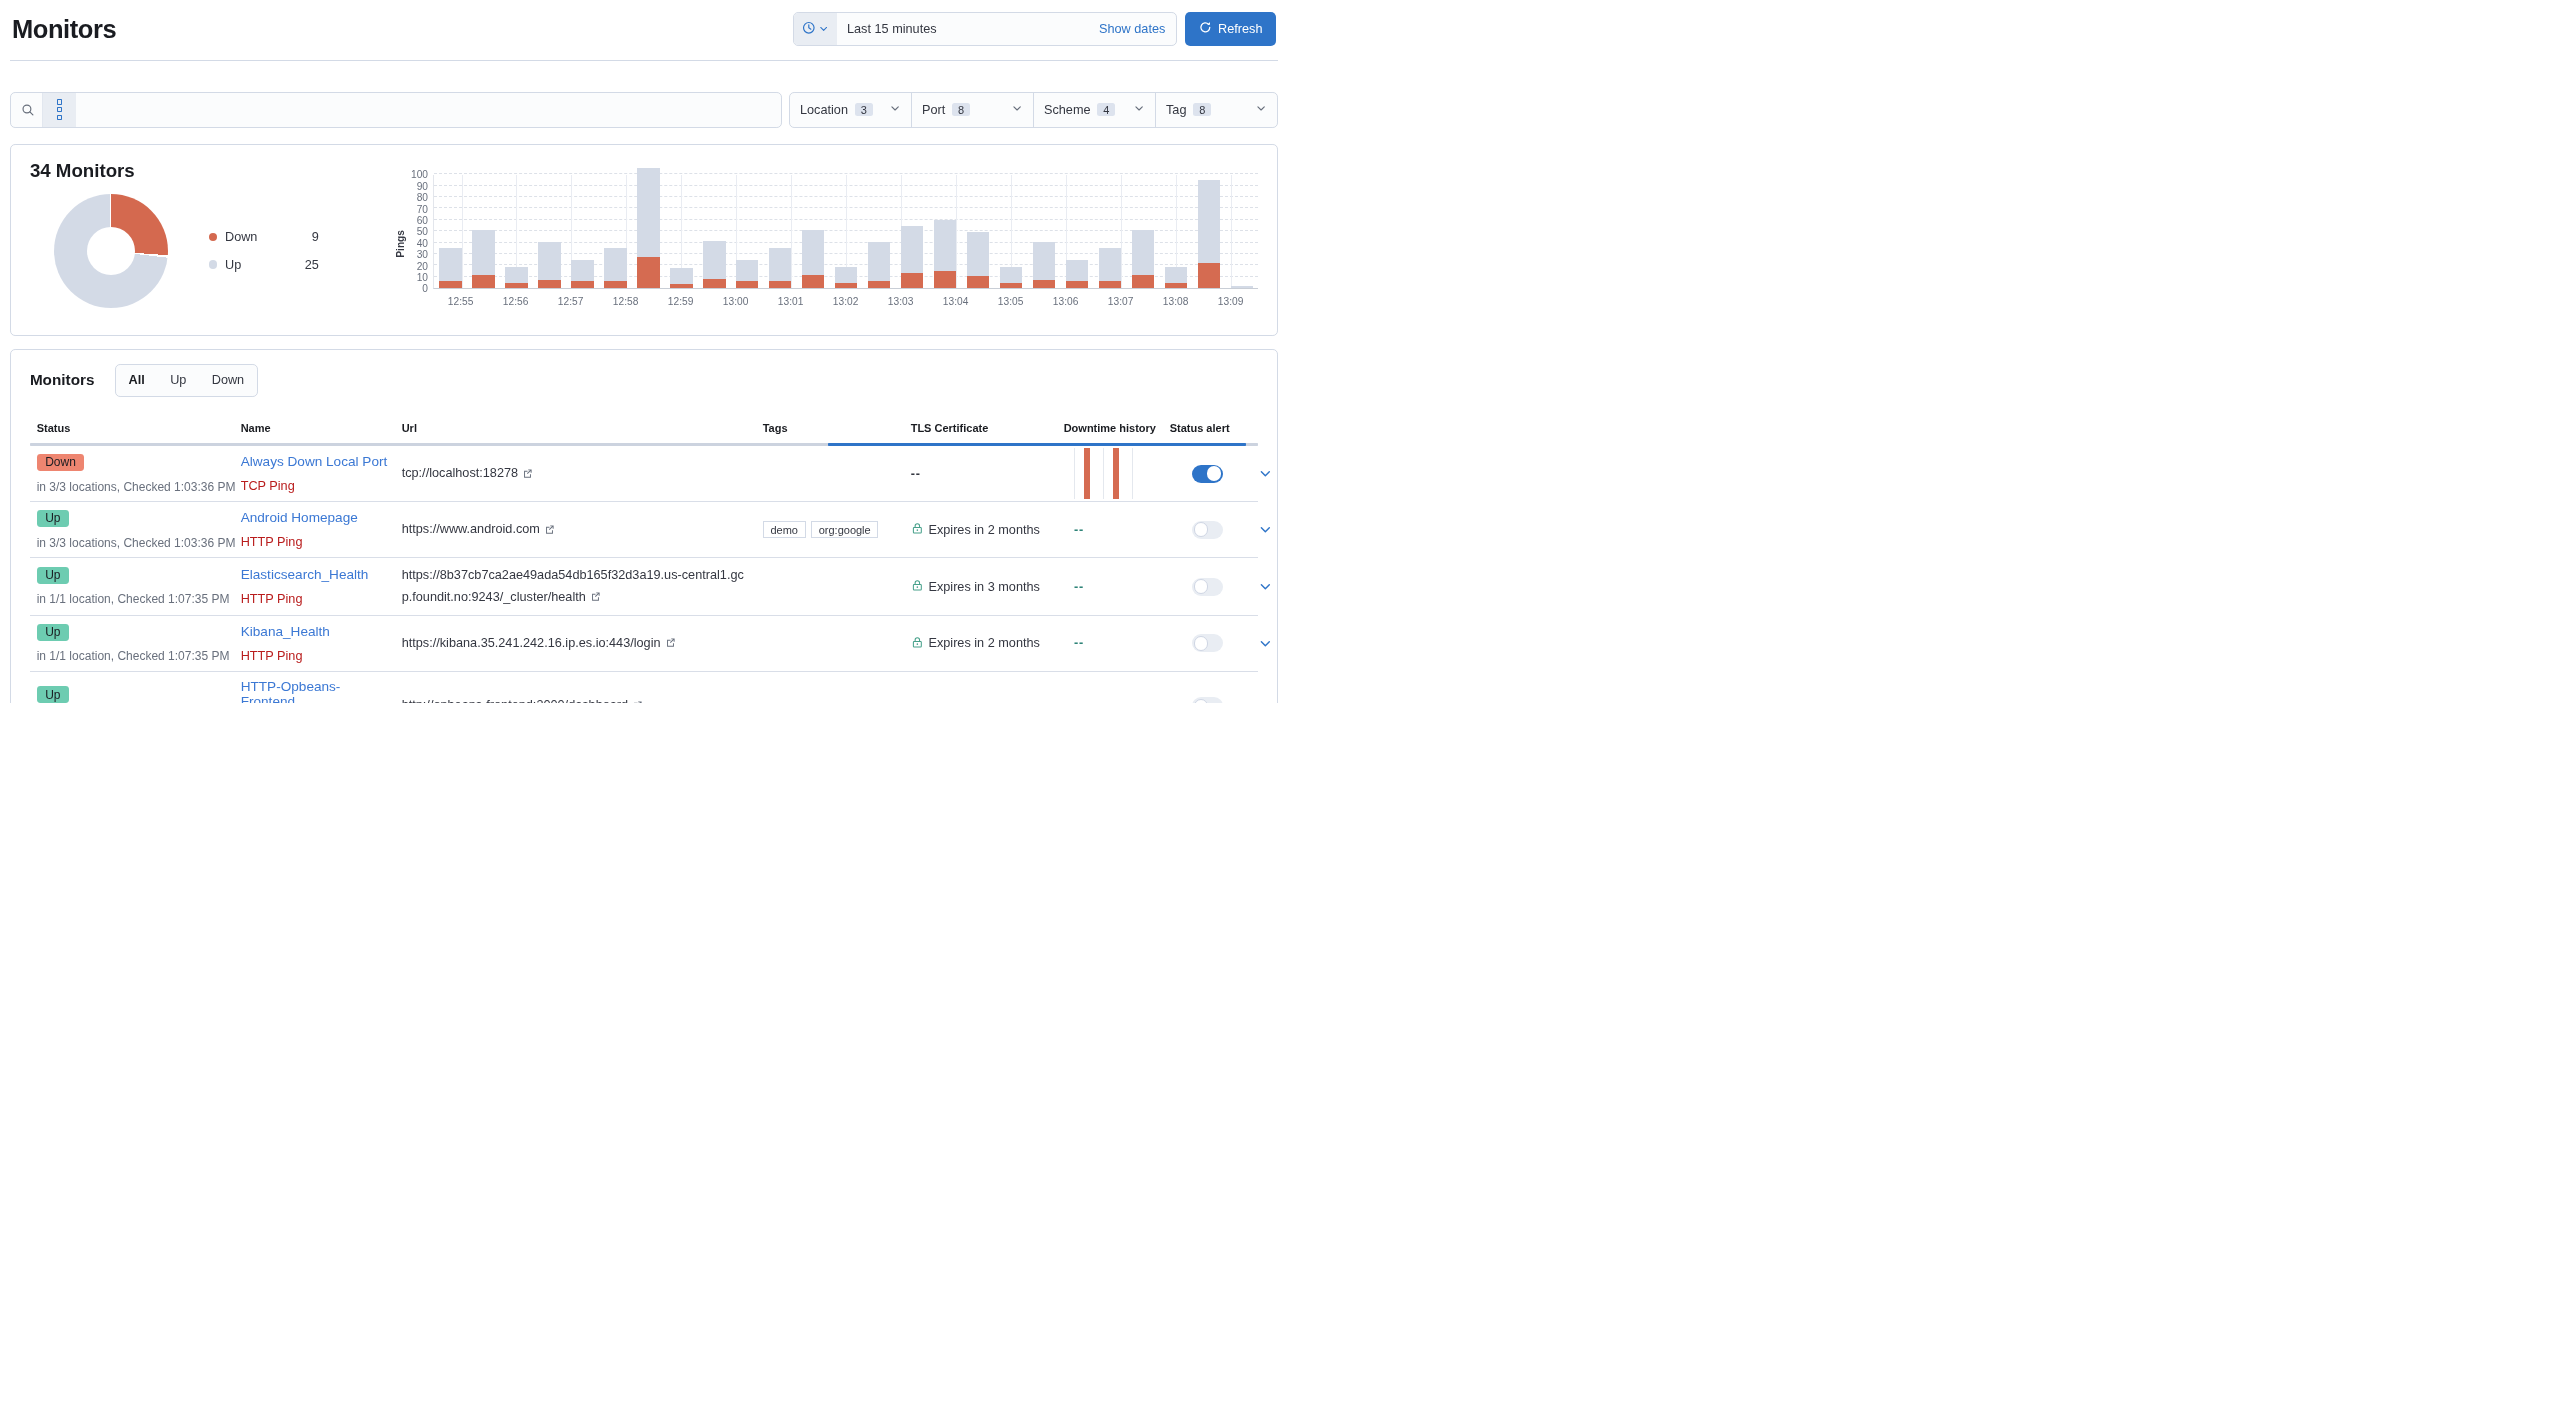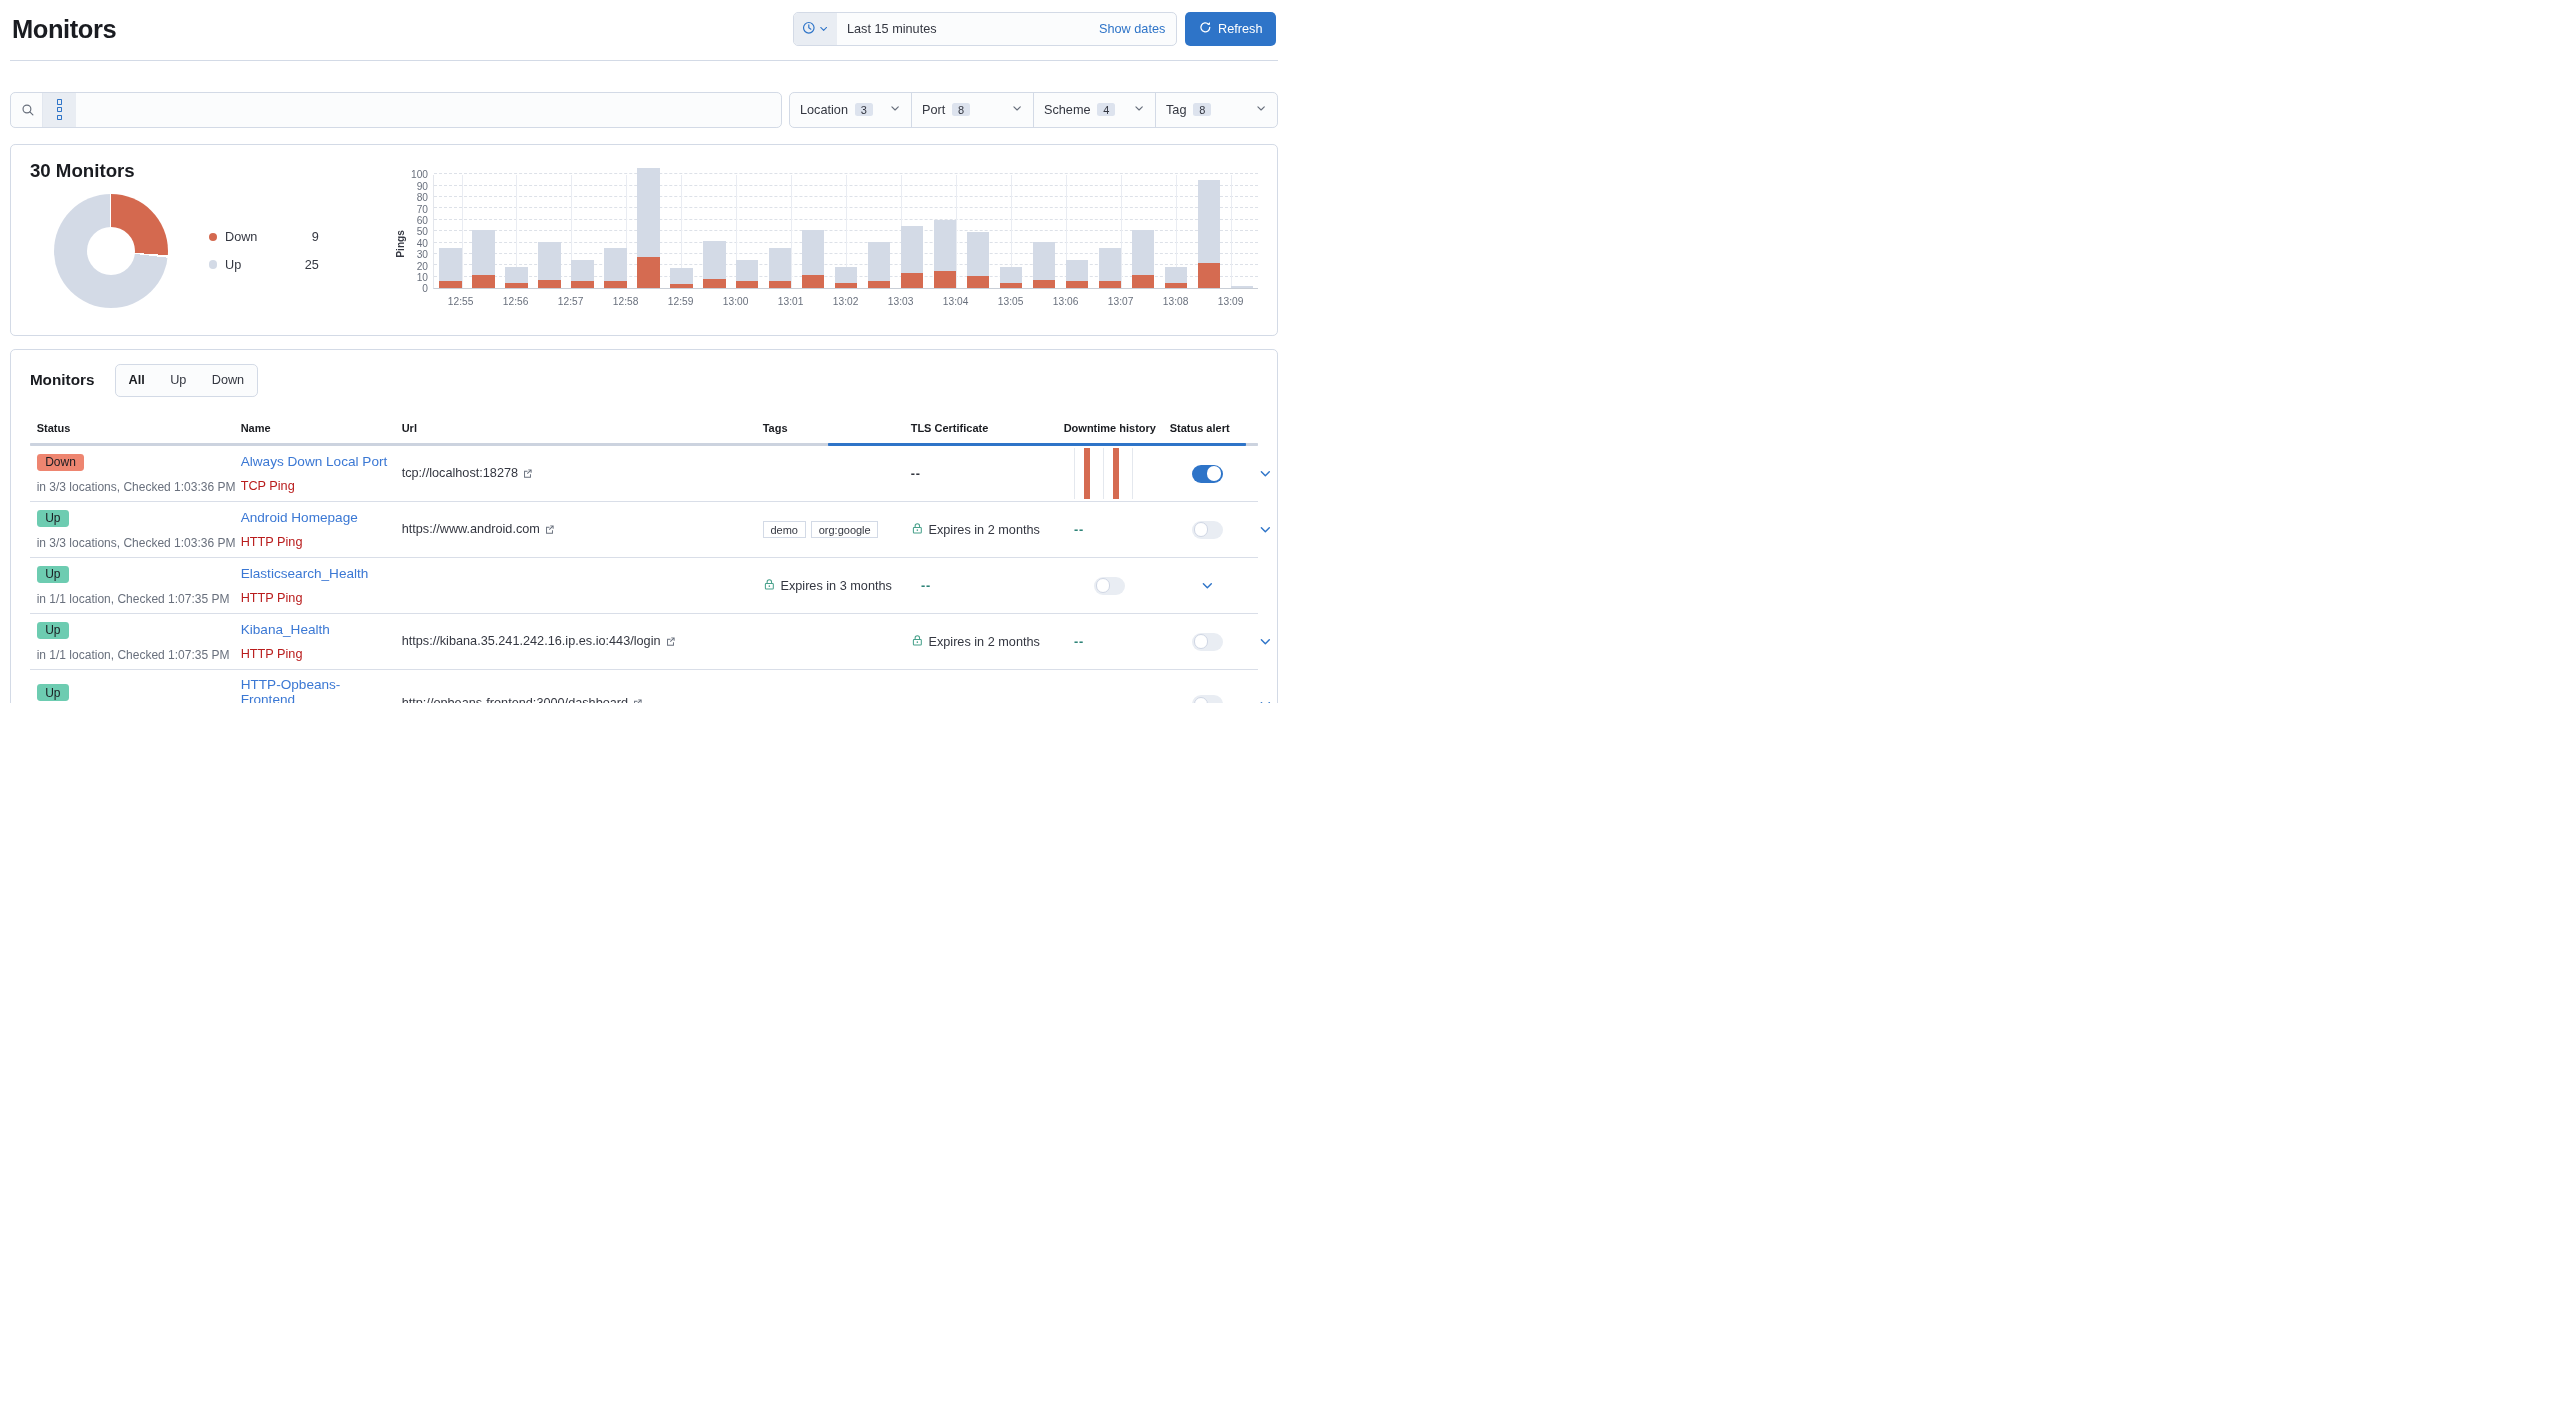--- a/index.html
+++ b/index.html
@@ -218,21 +218,21 @@
           </span>
      <span class="chev"><svg width="10.2" height="10.2" viewBox="0 0 16 16">
               <path d="M3 6l5 5 5-5" fill="none" stroke="#69707d" stroke-width="1.8" stroke-linecap="round" stroke-linejoin="round"></path>
             </svg></span>
         </div>
       </div>
   </div>
 
   <section class="panel overview">
     <div class="ov-left">
-      <h2>30 Monitors</h2>
+      <h2>34 Monitors</h2>
       <div class="donut-wrap">
         <div class="donut" id="donut" style="background: conic-gradient(rgb(212, 105, 79) 0deg, rgb(212, 105, 79) 94.2941deg, rgb(255, 255, 255) 94.2941deg, rgb(255, 255, 255) 96.7941deg, rgb(211, 218, 230) 96.7941deg, rgb(211, 218, 230) 358.5deg, rgb(255, 255, 255) 358.5deg, rgb(255, 255, 255) 360deg);"></div>
         <div class="legend" id="legend">
             <div class="li">
      <span class="dot" style="background:#d4694f"></span>
      <span>Down</span>
      <span class="lv">9</span>
             </div>
             <div class="li">
      <span class="dot" style="background:#d3dae6"></span>
@@ -554,20 +554,24 @@
   </div>
   <div class="tgrid trow">
     <div class="cell">
       <span class="badge up">Up</span>
       <div class="sub">in 1/1 location, Checked 1:07:35 PM</div>
     </div>
     <div class="cell">
       <a class="mlink">Elasticsearch_Health</a>
       <div class="mtype">HTTP Ping</div>
     </div>
+    <div class="cell urlcell"><span>https://8b37cb7ca2ae49ada54db165f32d3a19.us-central1.gcp.foundit.no:9243/_cluster/health</span><span class="ext"><svg width="11" height="11" viewBox="0 0 16 16" fill="currentColor">
+                <path d="M3 4h5v1.4H4.4v7.2h7.2V9H13v5H3z"></path>
+                <path d="M9 2h5v5h-1.4V4.4L8.2 8.8l-1-1 4.4-4.4H9z"></path>
+              </svg></span></div>
     <div class="cell"></div>
     <div class="cell tlscell">
             <span class="lock"><svg width="12.7" height="12.7" viewBox="0 0 16 16" fill="none" stroke="currentColor" stroke-width="1.3">
                 <rect x="3" y="6.8" width="10" height="7" rx="1"></rect>
                 <path d="M5.2 6.8V4.9a2.8 2.8 0 0 1 5.6 0v1.9"></path>
                 <circle cx="8" cy="10.3" r="1" fill="currentColor" stroke="none"></circle>
               </svg></span>
             <span>Expires in 3 months</span>
           </div>
     <div class="cell dtcell"><span class="dashes">--</span></div>

